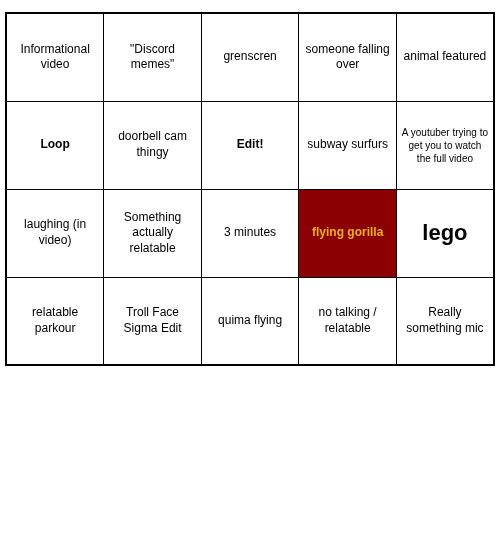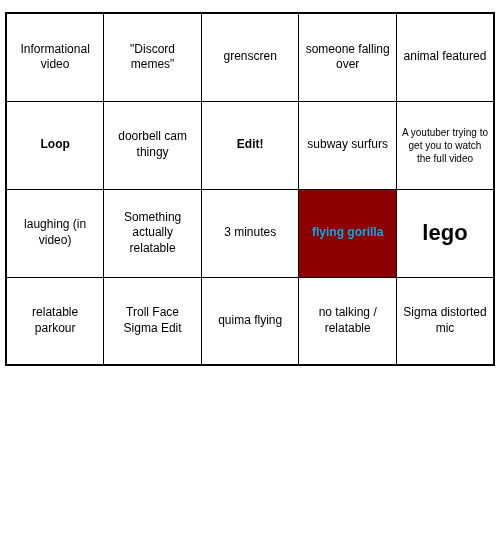--- a/index.html
+++ b/index.html
@@ -38,21 +38,21 @@
     .cell-loop {
       font-size: 36px;
       font-weight: bold;
     }
     .cell-free {
       font-size: 22px;
       font-weight: bold;
     }
     .cell-dark {
       background: #8B0000;
-      color: #0ea5e9;
+      color: #eab308;
       font-size: 18px;
       font-weight: bold;
     }
     .cell-something-usefull {
       font-size: 11px;
       font-weight: bold;
       text-transform: uppercase;
     }
   </style>
 </head>
@@ -81,16 +81,16 @@
         <td>Something actually relatable</td>
         <td>3 minutes</td>
         <td class="cell-dark">flying gorilla</td>
         <td style="font-size: 22px; font-weight: bold;">lego</td>
       </tr>
       <tr>
         <td>relatable parkour</td>
         <td>Troll Face Sigma Edit</td>
         <td>quima flying</td>
         <td>no talking / relatable</td>
-        <td>Sigma distorted mic</td>
+        <td>Really something mic</td>
       </tr>
     </tbody>
 </table>
 
 </body></html>

